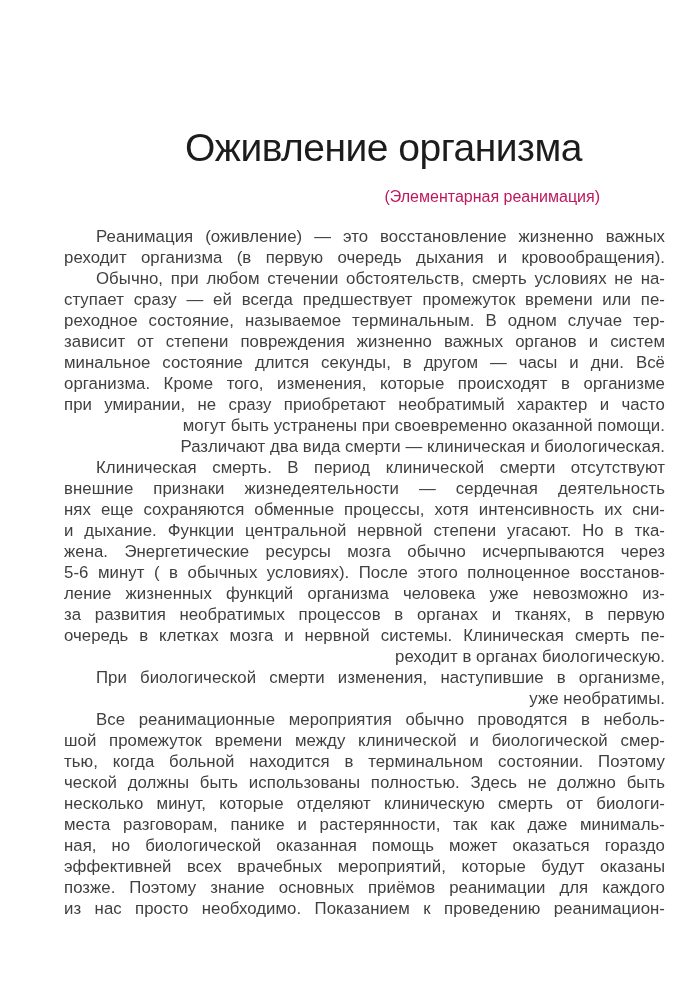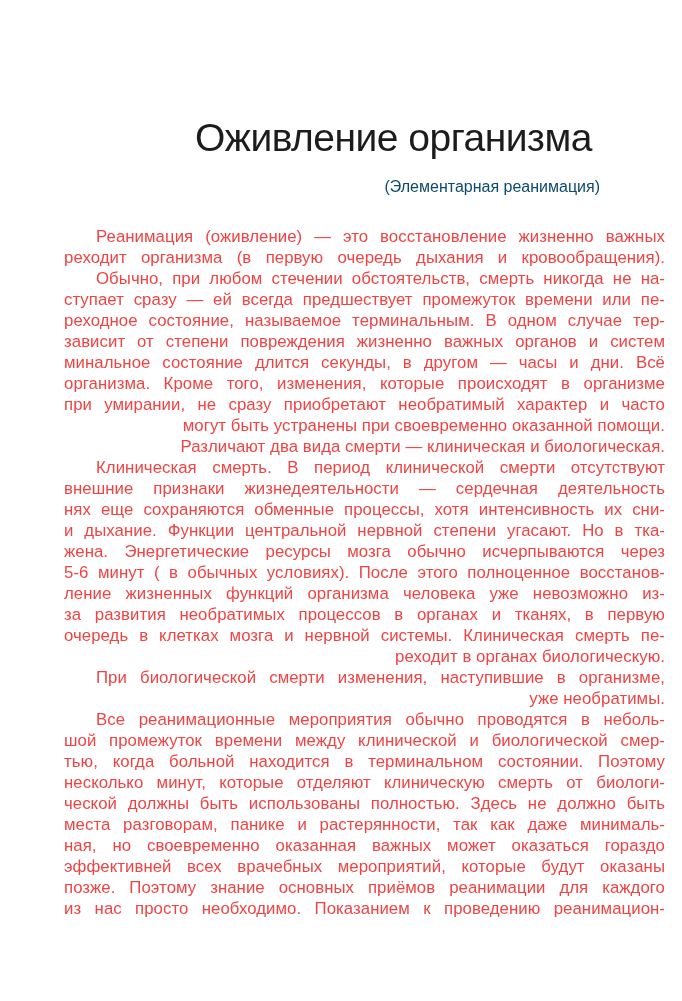--- a/index.html
+++ b/index.html
@@ -14,40 +14,40 @@
     width: 682px; height: 1001px;
     background: #ffffff;
     overflow: hidden;
   }
   .title-block {
     position: absolute;
     top: 108px; left: 64px; right: 82px;
     text-align: right;
   }
   .chapter-title {
-    margin: 8px;
+    margin: 18px;
     font-size: 39px;
     font-weight: 400;
     letter-spacing: -0.5px;
     line-height: 1.12;
     color: #1c1c1c;
   }
   .chapter-subtitle {
     margin-top: 18px;
     font-size: 16px;
     font-weight: 400;
-    color: #0c4a6e;
+    color: #be185d;
   }
   .body-text {
     position: absolute;
     top: 226px; left: 64px;
     width: 601px;
     font-size: 16.8px;
     line-height: 21px;
-    color: #ef4444;
+    color: #404040;
     letter-spacing: 0.05px;
   }
   .para { margin: 0; }
   .line { text-align: right; white-space: normal; }
   .line.fill { text-align: justify; text-align-last: justify; }
   .line.indent { text-indent: 32px; }
 </style>
 </head>
 <body>
 
@@ -57,21 +57,21 @@
     <h1 class="chapter-title">Оживление организма</h1>
     <div class="chapter-subtitle">(Элементарная реанимация)</div>
   </div>
 
   <div class="body-text" id="body-text">
       <div class="para">
         <div class="line fill indent">Реанимация (оживление) — это восстановление жизненно важных</div>
         <div class="line fill">реходит организма (в первую очередь дыхания и кровообращения).</div>
       </div>
       <div class="para">
-        <div class="line fill indent">Обычно, при любом стечении обстоятельств, смерть никогда не на-</div>
+        <div class="line fill indent">Обычно, при любом стечении обстоятельств, смерть условиях не на-</div>
         <div class="line fill">ступает сразу — ей всегда предшествует промежуток времени или пе-</div>
         <div class="line fill">реходное состояние, называемое терминальным. В одном случае тер-</div>
         <div class="line fill">зависит от степени повреждения жизненно важных органов и систем</div>
         <div class="line fill">минальное состояние длится секунды, в другом — часы и дни. Всё</div>
         <div class="line fill">организма. Кроме того, изменения, которые происходят в организме</div>
         <div class="line fill">при умирании, не сразу приобретают необратимый характер и часто</div>
         <div class="line">могут быть устранены при своевременно оказанной помощи.</div>
       </div>
       <div class="para">
         <div class="line indent">Различают два вида смерти — клиническая и биологическая.</div>
@@ -89,23 +89,23 @@
         <div class="line">реходит в органах биологическую.</div>
       </div>
       <div class="para">
         <div class="line fill indent">При биологической смерти изменения, наступившие в организме,</div>
         <div class="line">уже необратимы.</div>
       </div>
       <div class="para">
         <div class="line fill indent">Все реанимационные мероприятия обычно проводятся в неболь-</div>
         <div class="line fill">шой промежуток времени между клинической и биологической смер-</div>
         <div class="line fill">тью, когда больной находится в терминальном состоянии. Поэтому</div>
+        <div class="line fill">ческой должны быть использованы полностью. Здесь не должно быть</div>
         <div class="line fill">несколько минут, которые отделяют клиническую смерть от биологи-</div>
-        <div class="line fill">ческой должны быть использованы полностью. Здесь не должно быть</div>
         <div class="line fill">места разговорам, панике и растерянности, так как даже минималь-</div>
-        <div class="line fill">ная, но своевременно оказанная важных может оказаться гораздо</div>
+        <div class="line fill">ная, но биологической оказанная помощь может оказаться гораздо</div>
         <div class="line fill">эффективней всех врачебных мероприятий, которые будут оказаны</div>
         <div class="line fill">позже. Поэтому знание основных приёмов реанимации для каждого</div>
         <div class="line fill">из нас просто необходимо. Показанием к проведению реанимацион-</div>
       </div>
     </div>
 
 </div>
 
 </body></html>

